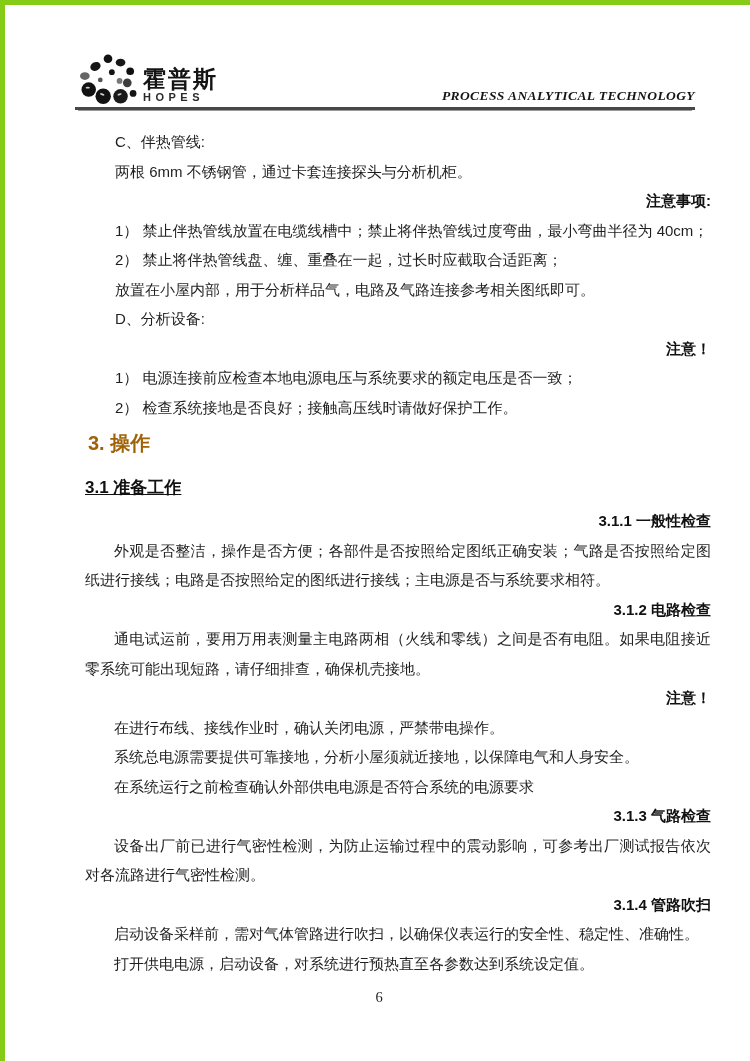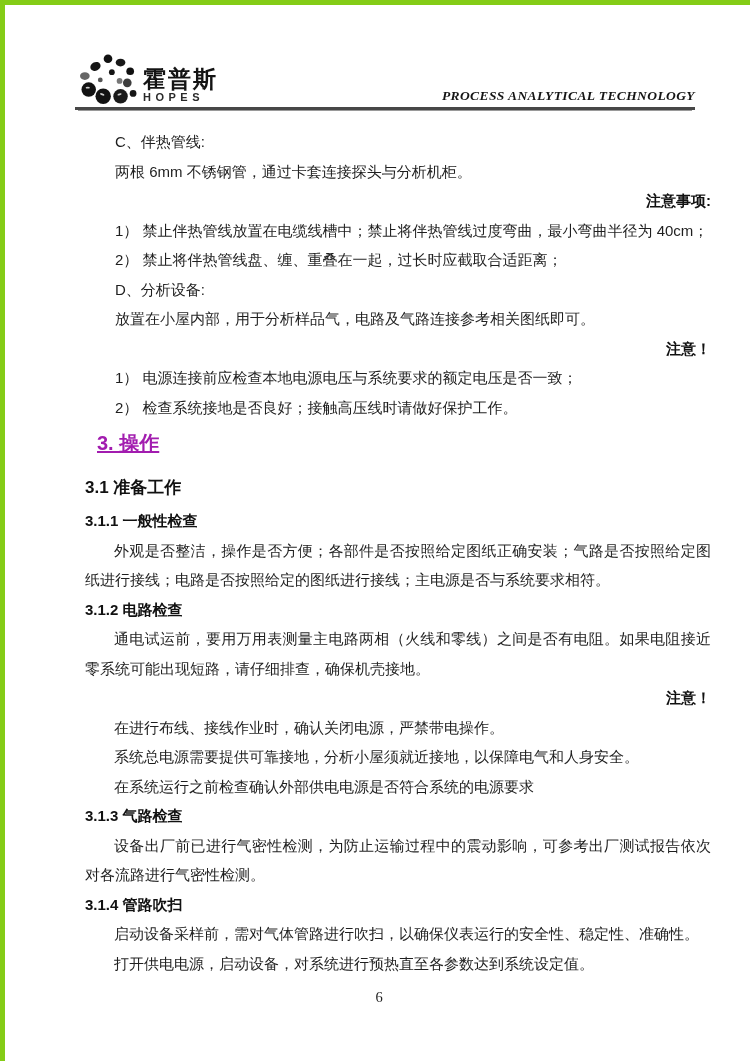--- a/index.html
+++ b/index.html
@@ -30,23 +30,23 @@
     letter-spacing:0.4px;color:#151515;white-space:nowrap;
   }
   
   .content{
     position:absolute;left:80px;top:122px;width:626px;
     font-size:15px;line-height:29.5px;
   }
   .top-block{padding-left:30px;}
   .doc-line{white-space:nowrap;}
   .b{font-weight:bold;color:#111;text-align:right;}
-  .h1{font-size:20px;line-height:30px;font-weight:bold;color:#a21caf;margin:6px 0 15px 12px;text-decoration:underline;}
-  .h2{font-size:17px;line-height:30px;font-weight:bold;color:#111;margin:10px 0 3px 0;}
-  .h3{font-weight:bold;color:#111;}
+  .h1{font-size:20px;line-height:30px;font-weight:bold;color:#a16207;margin:6px 0 15px 3px;}
+  .h2{font-size:17px;line-height:30px;font-weight:bold;color:#111;margin:10px 0 3px 0;text-decoration:underline;}
+  .h3{font-weight:bold;color:#111;text-align:right;}
   .para{text-indent:29px;text-align:justify;}
   .note{text-indent:29px;}
   
   .footer{
     position:absolute;left:0;top:984px;width:100%;
     text-align:center;
     font-family:"Liberation Serif","DejaVu Serif",serif;
     font-size:14.5px;color:#222;
   }
 </style>
@@ -84,22 +84,22 @@
   </div>
 
   <div class="content">
 
     <div class="top-block">
       <div class="doc-line">C、伴热管线:</div>
       <div class="doc-line">两根 6mm 不锈钢管，通过卡套连接探头与分析机柜。</div>
       <div class="doc-line b">注意事项:</div>
       <div class="doc-line">1） 禁止伴热管线放置在电缆线槽中；禁止将伴热管线过度弯曲，最小弯曲半径为 40cm；</div>
       <div class="doc-line">2） 禁止将伴热管线盘、缠、重叠在一起，过长时应截取合适距离；</div>
+      <div class="doc-line">放置在小屋内部，用于分析样品气，电路及气路连接参考相关图纸即可。</div>
       <div class="doc-line">D、分析设备:</div>
-      <div class="doc-line">放置在小屋内部，用于分析样品气，电路及气路连接参考相关图纸即可。</div>
       <div class="doc-line b">注意！</div>
       <div class="doc-line">1） 电源连接前应检查本地电源电压与系统要求的额定电压是否一致；</div>
       <div class="doc-line">2） 检查系统接地是否良好；接触高压线时请做好保护工作。</div>
     </div>
 
     <div class="h1">3. 操作</div>
     <div class="h2">3.1  准备工作</div>
 
     <div class="h3">3.1.1 一般性检查</div>
     <div class="para">外观是否整洁，操作是否方便；各部件是否按照给定图纸正确安装；气路是否按照给定图纸进行接线；电路是否按照给定的图纸进行接线；主电源是否与系统要求相符。</div>

